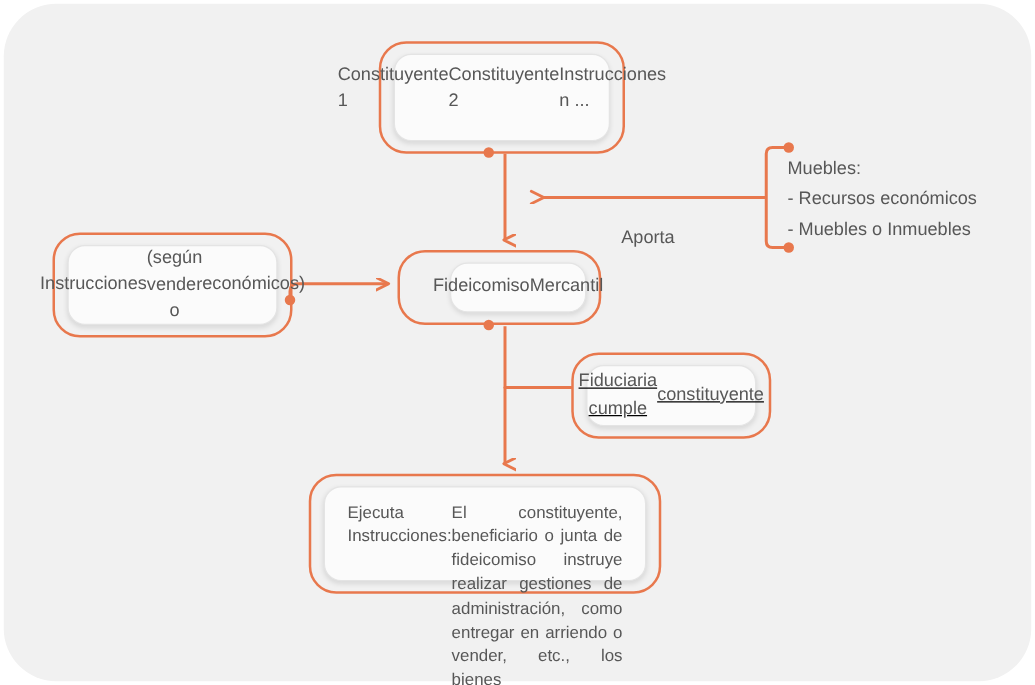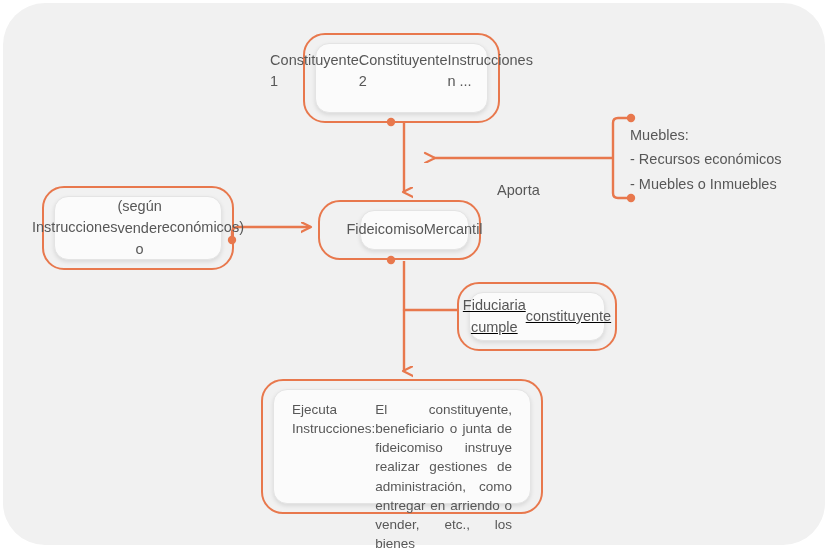--- a/index.html
+++ b/index.html
@@ -65,21 +65,21 @@
   #node-constituyentes { left: 303px; top: 33px; width: 197px; height: 90px; }
   #node-constituyentes .node-inner { padding: 6px 18px; }
 
   #node-beneficiarios { left: 42px; top: 186px; width: 192px; height: 84px; }
   #node-beneficiarios .node-inner { padding: 4px 10px; }
 
   #node-fideicomiso { left: 318px; top: 200px; width: 163px; height: 60px; padding-left: 40px; }
 
   #node-fiduciaria { left: 457px; top: 282px; width: 160px; height: 69px; text-decoration: underline; }
 
-  #node-ejecuta { left: 261px; top: 379px; width: 282px; height: 135px; }
+  #node-ejecuta { left: 247px; top: 379px; width: 282px; height: 96px; }
   #node-ejecuta .node-inner {
     padding: 10px 18px;
     justify-content: flex-start;
     font-size: 13.5px;
     line-height: 1.42;
   }
   #node-ejecuta .line-head { text-align: left; }
   #node-ejecuta .body-text { text-align: justify; text-align-last: left; }
 
   .free-text {

